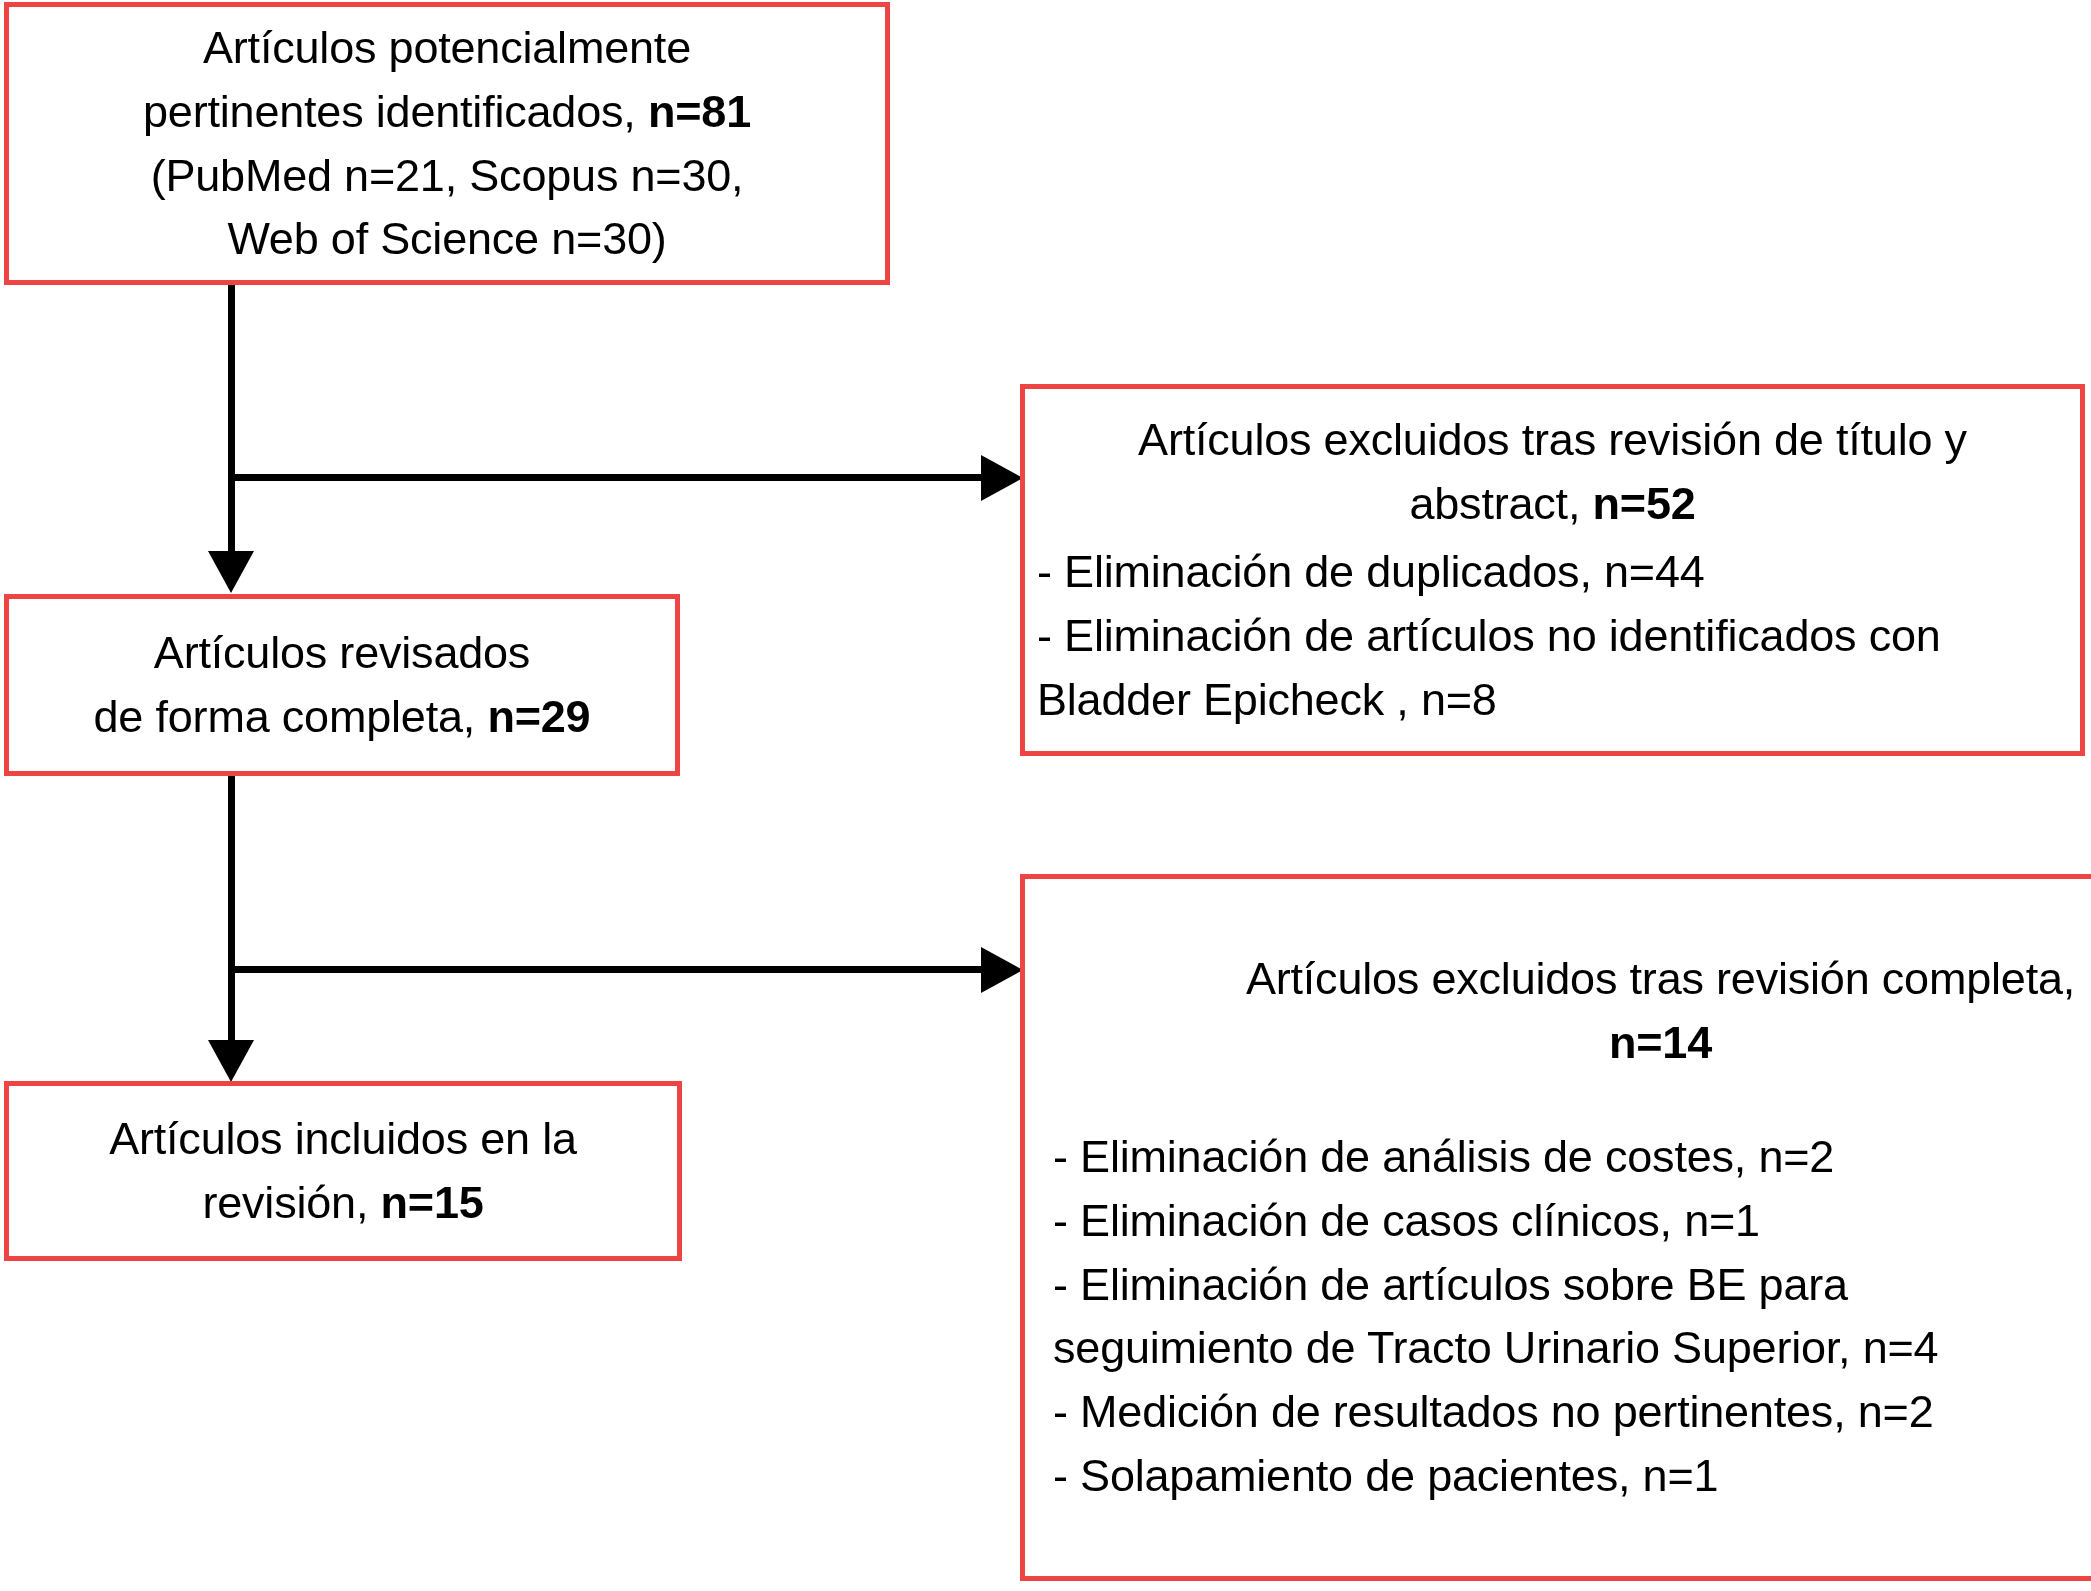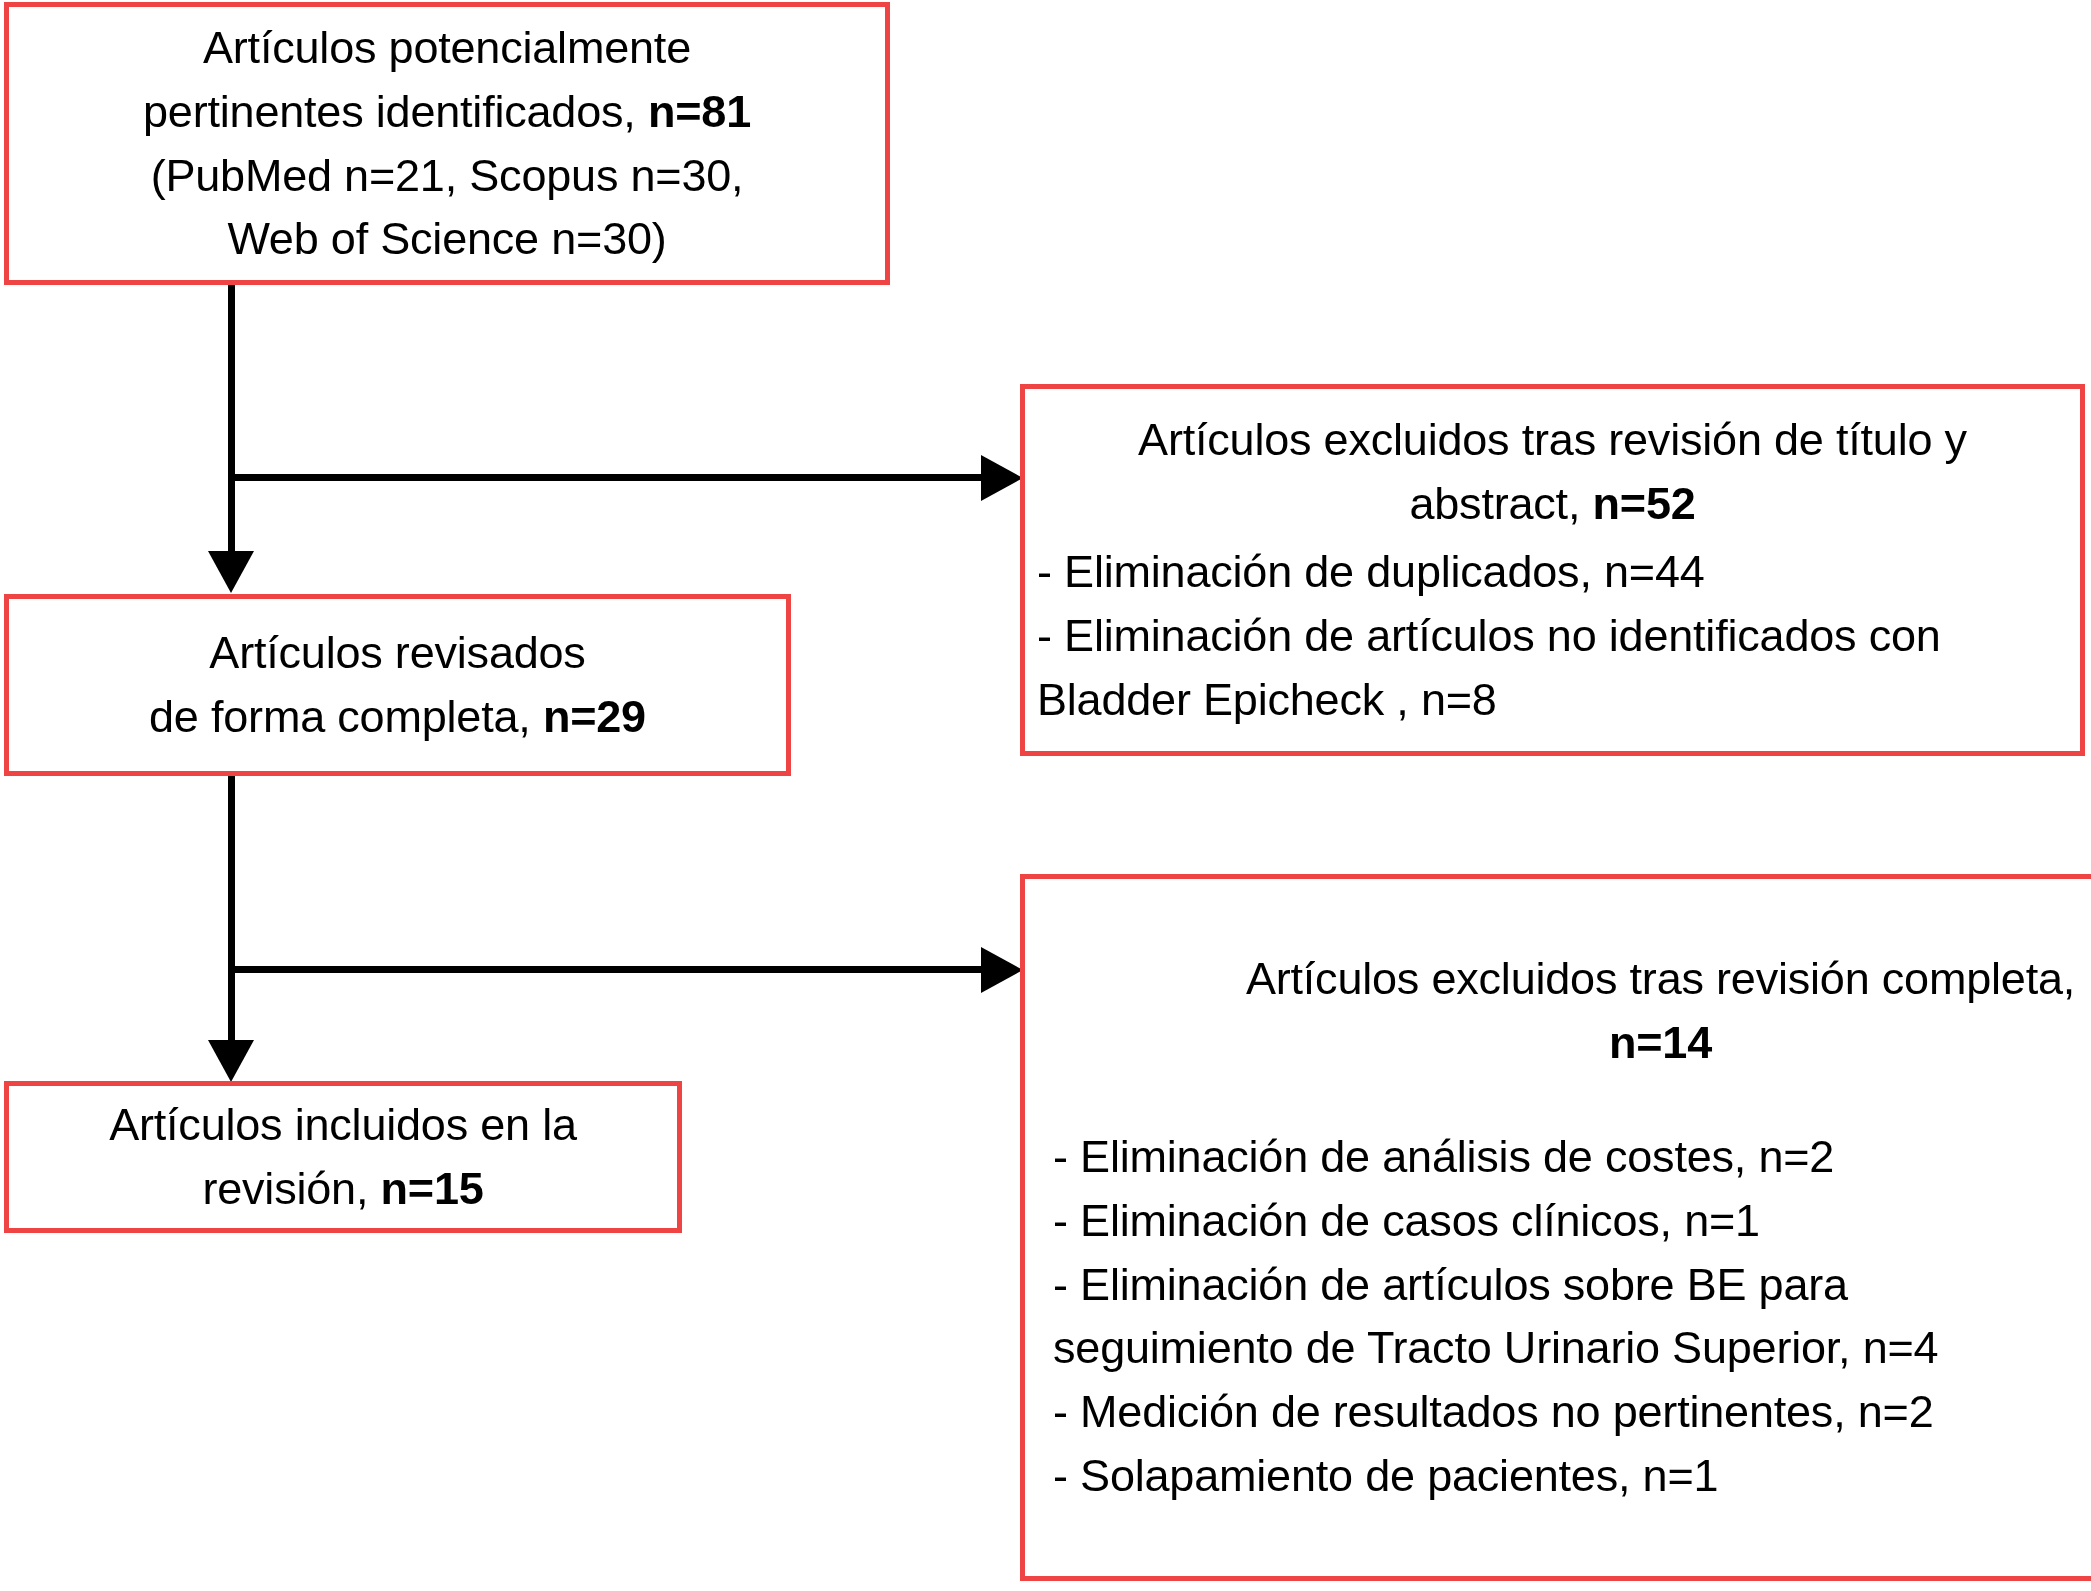--- a/index.html
+++ b/index.html
@@ -43,26 +43,26 @@
   .b { font-weight: bold; }
 
   
   #box-identified {
     left: 4px;  top: 2px;
     width: 886px; height: 283px;
     padding: 6px 26px;
   }
   #box-reviewed {
     left: 4px;  top: 594px;
-    width: 787px; height: 182px;
+    width: 676px; height: 182px;
     padding: 12px 24px;
   }
   #box-included {
     left: 4px;  top: 1081px;
-    width: 678px; height: 152px;
+    width: 678px; height: 180px;
     padding: 16px 24px;
   }
 
   
   #box-excluded-title {
     left: 1020px; top: 384px;
     width: 1065px; height: 372px;
     padding: 10px 12px;
   }
   #box-excluded-full {

